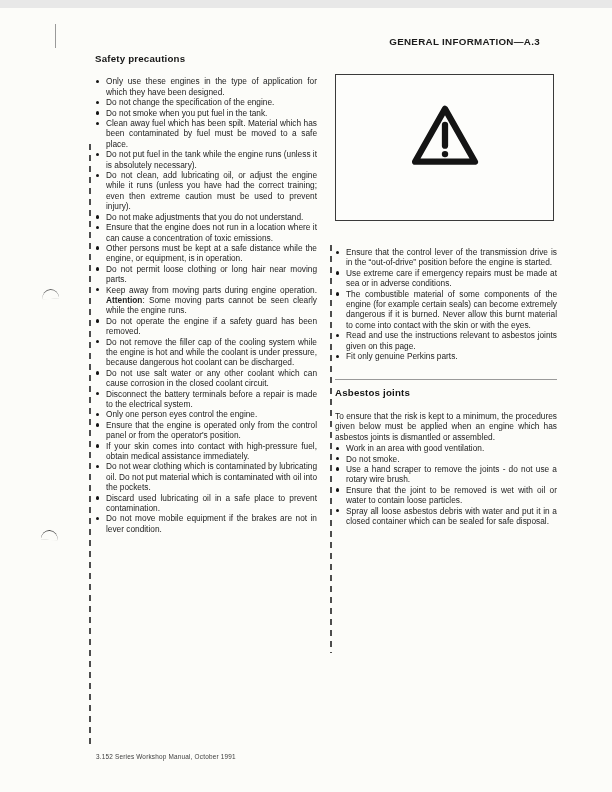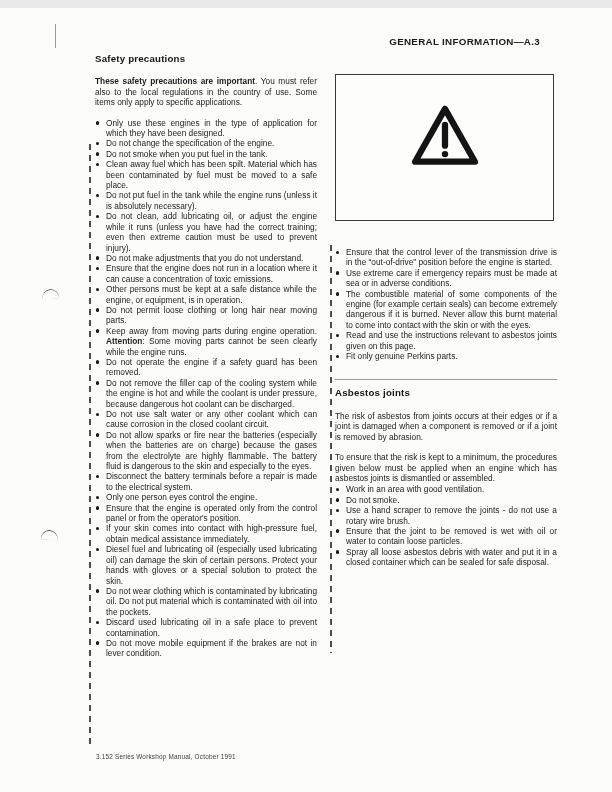--- a/index.html
+++ b/index.html
@@ -74,42 +74,39 @@
   <div class="header-title">GENERAL INFORMATION—A.3</div>
 
   <div class="scan-tick"></div>
   <div class="changebar changebar-left"></div>
   <div class="changebar changebar-right"></div>
   <div class="scan-arc scan-arc-1"></div>
   <div class="scan-arc scan-arc-2"></div>
 
   <div class="col col-left">
     <h2 class="section">Safety precautions</h2>
-    <p class="intro"><strong>These safety precautions are important</strong>. You must refer also to the local regulations in the country of use. Some items only apply to specific applications.</p>
     <ul class="bullets bullets-left">
         <li>Only use these engines in the type of application for which they have been designed.</li>
         <li>Do not change the specification of the engine.</li>
         <li>Do not smoke when you put fuel in the tank.</li>
         <li>Clean away fuel which has been spilt. Material which has been contaminated by fuel must be moved to a safe place.</li>
         <li>Do not put fuel in the tank while the engine runs (unless it is absolutely necessary).</li>
         <li>Do not clean, add lubricating oil, or adjust the engine while it runs (unless you have had the correct training; even then extreme caution must be used to prevent injury).</li>
         <li>Do not make adjustments that you do not understand.</li>
         <li>Ensure that the engine does not run in a location where it can cause a concentration of toxic emissions.</li>
         <li>Other persons must be kept at a safe distance while the engine, or equipment, is in operation.</li>
         <li>Do not permit loose clothing or long hair near moving parts.</li>
         <li>Keep away from moving parts during engine operation. <strong>Attention</strong>: Some moving parts cannot be seen clearly while the engine runs.</li>
         <li>Do not operate the engine if a safety guard has been removed.</li>
         <li>Do not remove the filler cap of the cooling system while the engine is hot and while the coolant is under pressure, because dangerous hot coolant can be discharged.</li>
         <li>Do not use salt water or any other coolant which can cause corrosion in the closed coolant circuit.</li>
-        <li>Do not allow sparks or fire near the batteries (especially when the batteries are on charge) because the gases from the electrolyte are highly flammable. The battery fluid is dangerous to the skin and especially to the eyes.</li>
         <li>Disconnect the battery terminals before a repair is made to the electrical system.</li>
         <li>Only one person eyes control the engine.</li>
         <li>Ensure that the engine is operated only from the control panel or from the operator's position.</li>
         <li>If your skin comes into contact with high-pressure fuel, obtain medical assistance immediately.</li>
-        <li>Diesel fuel and lubricating oil (especially used lubricating oil) can damage the skin of certain persons. Protect your hands with gloves or a special solution to protect the skin.</li>
         <li>Do not wear clothing which is contaminated by lubricating oil. Do not put material which is contaminated with oil into the pockets.</li>
         <li>Discard used lubricating oil in a safe place to prevent contamination.</li>
         <li>Do not move mobile equipment if the brakes are not in lever condition.</li>
       </ul>
   </div>
 
   <div class="col col-right">
     <div class="warning-box">
       <svg width="70" height="64" viewBox="0 0 100 92" aria-hidden="true">
         <path d="M50 7 L93 83 L7 83 Z" fill="none" stroke="#141414" stroke-width="9" stroke-linejoin="round"></path>
@@ -120,21 +117,20 @@
     <ul class="bullets bullets-right-top">
         <li>Ensure that the control lever of the transmission drive is in the “out-of-drive” position before the engine is started.</li>
         <li>Use extreme care if emergency repairs must be made at sea or in adverse conditions.</li>
         <li>The combustible material of some components of the engine (for example certain seals) can become extremely dangerous if it is burned. Never allow this burnt material to come into contact with the skin or with the eyes.</li>
         <li>Read and use the instructions relevant to asbestos joints given on this page.</li>
         <li>Fit only genuine Perkins parts.</li>
       </ul>
 
     <div class="rule-above"></div>
     <h2 class="section asbestos-heading">Asbestos joints</h2>
-    <p>The risk of asbestos from joints occurs at their edges or if a joint is damaged when a component is removed or if a joint is removed by abrasion.</p>
     <p style="margin-bottom:1px;">To ensure that the risk is kept to a minimum, the procedures given below must be applied when an engine which has asbestos joints is dismantled or assembled.</p>
     <ul class="bullets">
         <li>Work in an area with good ventilation.</li>
         <li>Do not smoke.</li>
         <li>Use a hand scraper to remove the joints - do not use a rotary wire brush.</li>
         <li>Ensure that the joint to be removed is wet with oil or water to contain loose particles.</li>
         <li>Spray all loose asbestos debris with water and put it in a closed container which can be sealed for safe disposal.</li>
       </ul>
   </div>
 

